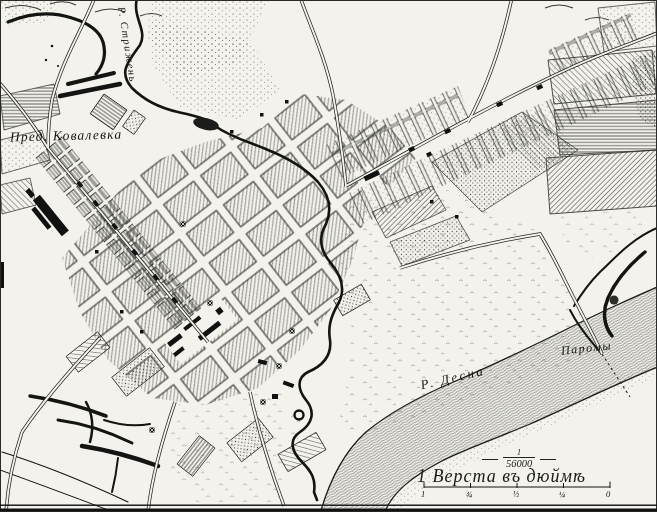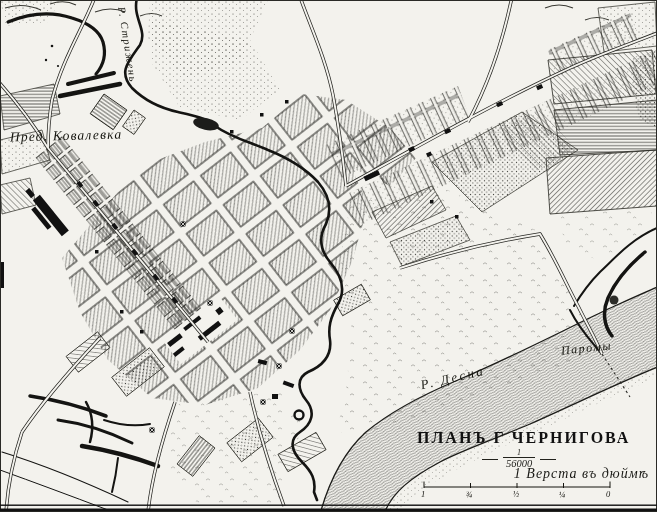--- a/index.html
+++ b/index.html
@@ -13,22 +13,22 @@
   #lbl-desna{left:420px;top:370px;font-size:13px;letter-spacing:2.5px;transform:rotate(-13deg);}
   #lbl-paromy{left:561px;top:341px;font-size:12px;letter-spacing:1.5px;transform:rotate(-6deg);}
   #map-title{position:absolute;left:417px;top:429px;width:204px;text-align:center;
              font-weight:bold;font-size:16px;letter-spacing:2px;white-space:nowrap;color:#111;}
   #scale-fraction{position:absolute;left:417px;top:449px;width:204px;display:flex;
                   justify-content:center;align-items:center;gap:5px;}
   #scale-fraction .dash{width:16px;border-top:1px solid #22221c;}
   #scale-fraction .frac{display:flex;flex-direction:column;align-items:center;line-height:1;}
   #scale-fraction .num{font-style:italic;font-size:8px;}
   #scale-fraction .den{font-style:italic;font-size:10.5px;border-top:1px solid #22221c;padding:1px 3px 0 3px;}
-  #scale-caption{position:absolute;left:417px;top:466px;width:204px;text-align:right;
-                 font-style:italic;font-size:14px;letter-spacing:1px;white-space:nowrap;margin-left:28px;}
+  #scale-caption{position:absolute;left:417px;top:466px;width:204px;text-align:left;
+                 font-style:italic;font-size:18px;letter-spacing:1px;white-space:nowrap;}
 </style>
 </head>
 <body>
 
 <div id="stage">
 
 <svg width="657" height="512" viewBox="0 0 657 512">
   <defs>
     <pattern id="pHatchA" patternUnits="userSpaceOnUse" width="3.6" height="3.6" patternTransform="rotate(45)">
       <line x1="0" y1="0" x2="0" y2="3.6" stroke="#2e2e2a" stroke-width="1"></line>
@@ -284,21 +284,20 @@
     <rect x="0" y="504.5" width="657" height="1.4" fill="#111"></rect>
     <rect x="0" y="508.5" width="657" height="2.6" fill="#111"></rect>
   </g>
 </svg>
 
 <div class="lbl" id="lbl-kovalevka">Пред. Ковалевка</div>
 <div class="lbl" id="lbl-strizhen">Р. Стрижень</div>
 <div class="lbl" id="lbl-desna">Р. Десна</div>
 <div class="lbl" id="lbl-paromy">Паромы</div>
 
-<div id="map-title">ПЛАНЪ Г ЧЕРНИГОВА</div>
 
 <div id="scale-fraction">
   <span class="dash"></span>
   <span class="frac">
     <span class="num">1</span>
     <span class="den">56000</span>
   </span>
   <span class="dash"></span>
 </div>
 

